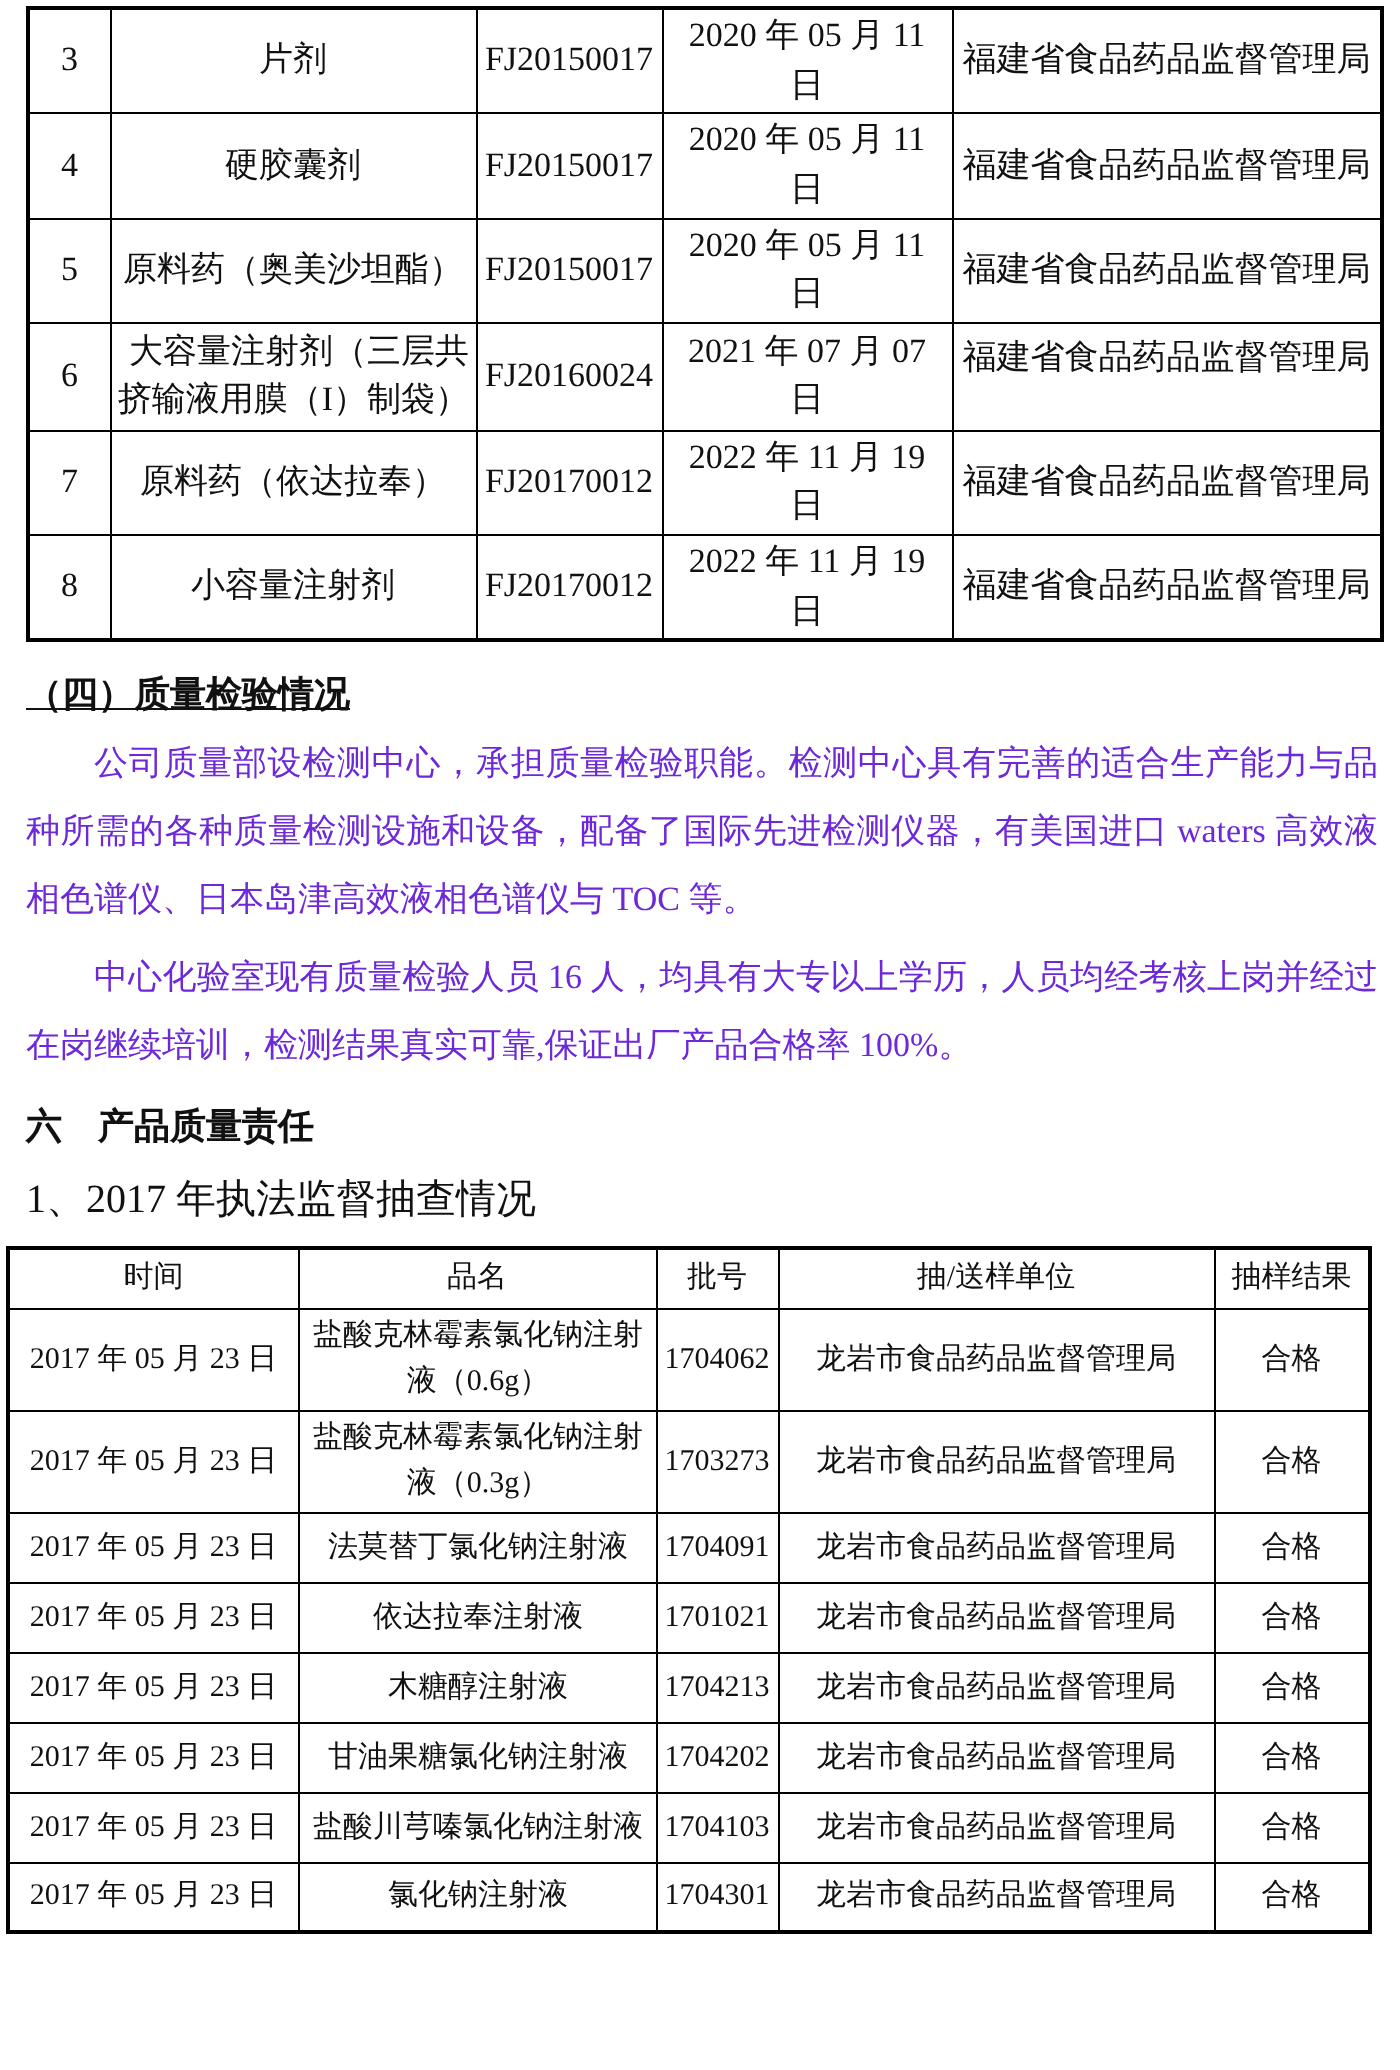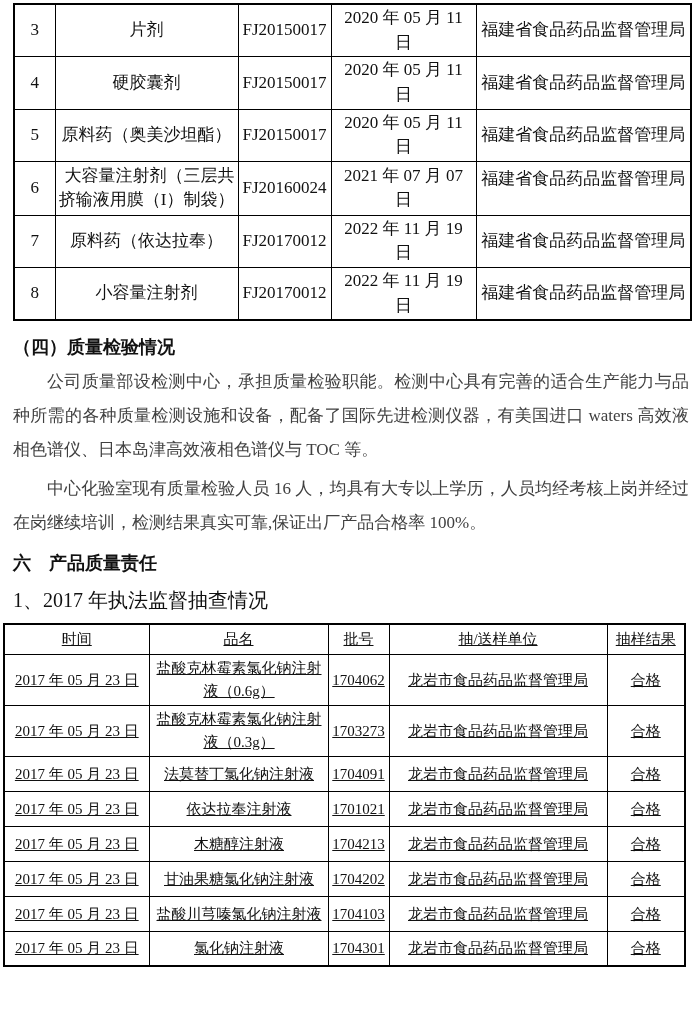--- a/index.html
+++ b/index.html
@@ -25,37 +25,37 @@
   .top-table tbody tr { height: 29px; }
   .top-table tbody tr:nth-child(4) { height: 54px; }
   .top-table tbody tr:nth-child(4) td.c-name { text-align: right; margin-top: 14px; }
   .top-table tbody tr:nth-child(4) td.c-authority { vertical-align: top; padding-top: 5px; }
 
   
   .hd {
     font-family: "Liberation Sans", "DejaVu Sans", sans-serif;
     font-weight: bold; font-size: 18px; line-height: 26px; margin: 0 13px;
   }
-  .hd-s4 { margin-top: 13px; }
+  .hd-s4 { margin-top: 13px; text-decoration: underline; }
   .hd-s6 { margin-top: 10px; }
   .hd-s6-1 { margin-top: 8px; }
   .para {
     font-size: 17px; line-height: 34px; text-align: justify;
-    text-indent: 2em; margin: 5px 11px 0 13px; color: #404040;
+    text-indent: 2em; margin: 5px 11px 0 13px; color: #6d28d9;
   }
   .item { font-size: 20px; line-height: 26px; margin: 11px 13px 10px; }
 
   
   .sample-table {
     margin: 7px 0 0 3px; width: 681px;
     font-size: 15px; border: 2px solid #000;
   }
   .sample-table th, .sample-table td {
     border: 1px solid #000; text-align: center; vertical-align: middle;
-    padding: 1px 3px; overflow: hidden; font-weight: normal; line-height: 1.5; text-decoration: underline;
+    padding: 1px 3px; overflow: hidden; font-weight: normal; line-height: 1.5;
   }
   .sample-table thead tr { height: 30px; }
   .sample-table tbody tr { height: 35px; padding-left: 22px; }
   .sample-table tbody tr:nth-child(1),
   .sample-table tbody tr:nth-child(2) { height: 51px; }
   .sample-table td.c-product { text-align: center; padding-left: 4px; }
 </style>
 </head>
 <body>
 

